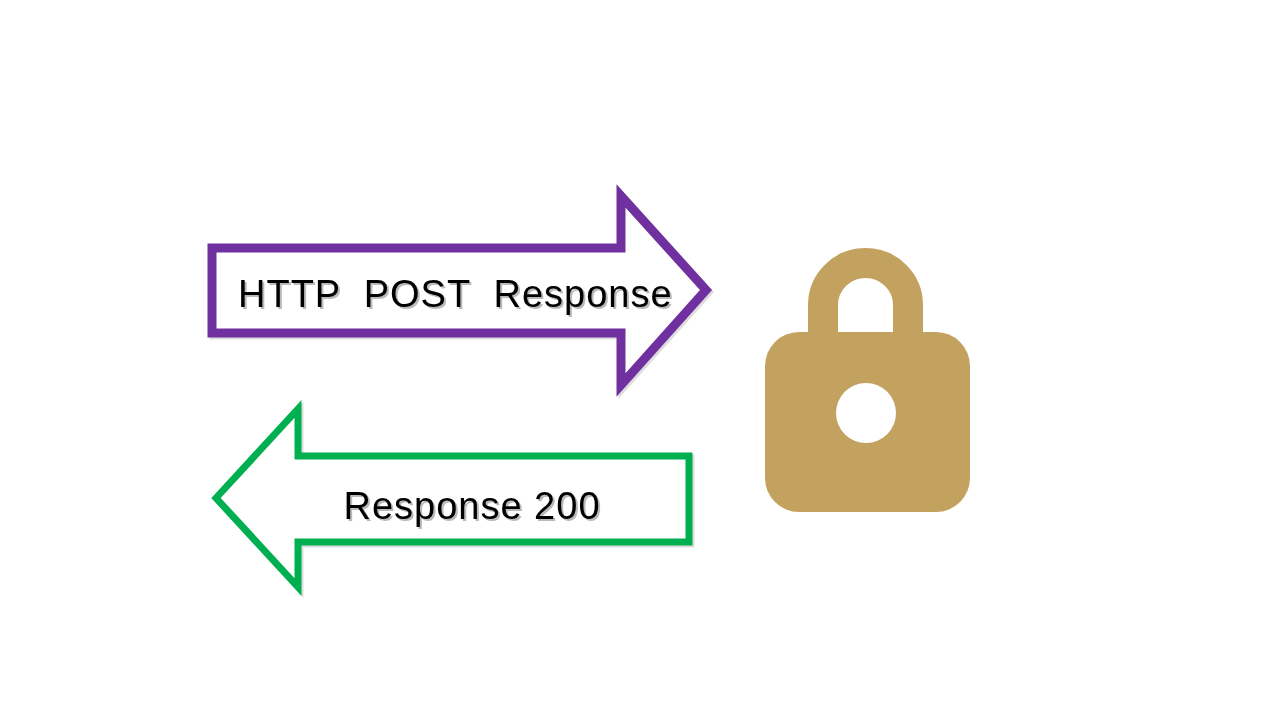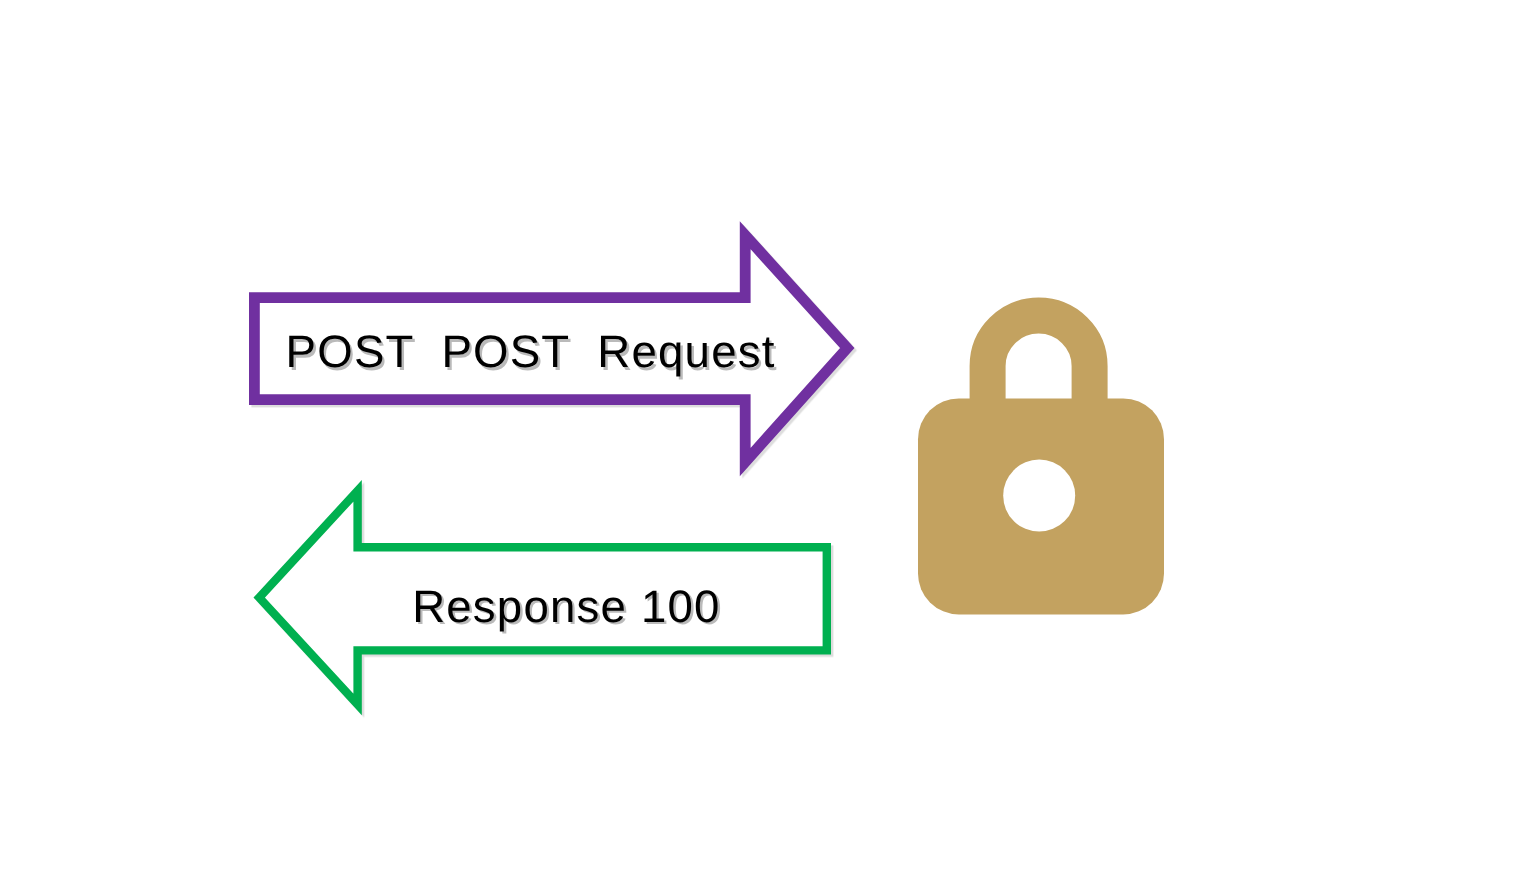--- a/index.html
+++ b/index.html
@@ -60,17 +60,17 @@
 
     <path class="arrow-shape" d="M 216 498 L 298 409 V 456 H 689 V 542 H 298 V 587 Z" fill="#ffffff" stroke="#00B050" stroke-width="7" stroke-linejoin="miter" stroke-miterlimit="8"></path>
 
     <g>
       <path d="M 823 345 L 823 305 A 42.5 42 0 0 1 908 305 L 908 345" fill="none" stroke="#C3A260" stroke-width="30" stroke-linecap="butt"></path>
       <rect x="765" y="332" width="205" height="180" rx="34" ry="34" fill="#C3A260"></rect>
       <circle cx="866" cy="413" r="30" fill="#ffffff"></circle>
     </g>
   </svg>
 
-  <div class="arrow-label label-request">POST  POST  Request</div>
+  <div class="arrow-label label-request">HTTP  POST  Response</div>
 
-  <div class="arrow-label label-response">Response 100</div>
+  <div class="arrow-label label-response">Response 200</div>
 
 </div>
 
 </body></html>

